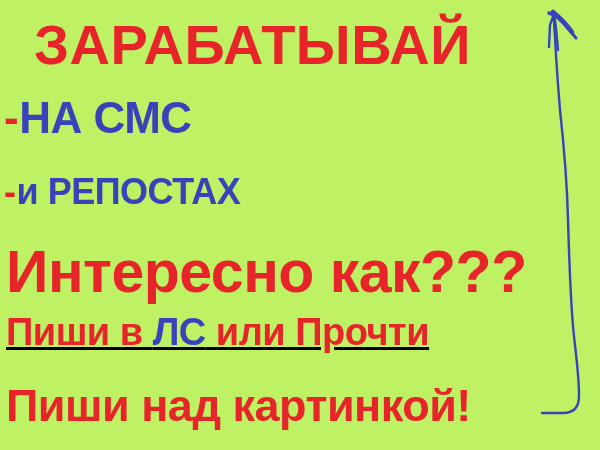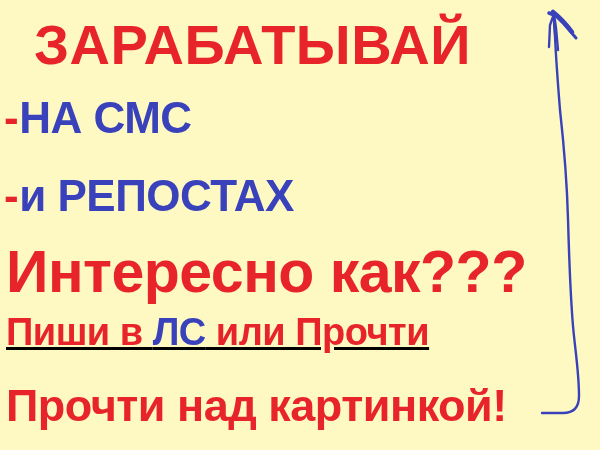--- a/index.html
+++ b/index.html
@@ -4,21 +4,21 @@
 <style>
   html, body {
     margin: 0;
     padding: 0;
     background: #ffffff;
   }
   #poster {
     position: relative;
     width: 600px;
     height: 450px;
-    background: #fef9c3;
+    background: #bef264;
     overflow: hidden;
     font-family: "Liberation Sans", sans-serif;
     font-weight: bold;
     -webkit-font-smoothing: none;
   }
 
   .line {
     position: absolute;
     white-space: nowrap;
     line-height: 1;
@@ -38,21 +38,21 @@
 
   
   #line-sms {
     left: 4px;
     top: 96px;
     font-size: 44px;
   }
   #line-reposts {
     left: 4px;
     top: 174px;
-    font-size: 44px;
+    font-size: 36px;
   }
 
   
   #line-question {
     left: 6px;
     top: 243px;
     font-size: 59px;
   }
   #line-write {
     left: 6px;
@@ -92,21 +92,21 @@
   <div class="line" id="line-reposts">
     <span class="red dash">-</span><span class="blue">и РЕПОСТАХ</span>
   </div>
 
   <div class="line red" id="line-question">Интересно как???</div>
 
   <div class="line" id="line-write">
     <span class="red">Пиши в </span><span class="blue">ЛС</span><span class="red"> или Прочти</span>
   </div>
 
-  <div class="line red" id="line-read">Прочти над картинкой!</div>
+  <div class="line red" id="line-read">Пиши над картинкой!</div>
 
   <svg id="arrow-layer" viewBox="0 0 600 450">
 
     <path d="M 542 413 L 563 413 C 574 413 579 407 579 396
              C 579 372 575 349 573 326
              C 570 290 569 254 568 219
              C 567 182 564 146 560 110
              C 558 85 556 60 555 36
              C 554 28 554 21 554 15" fill="none" stroke="#3a42bb" stroke-width="2.4" stroke-linecap="round" stroke-linejoin="round"></path>
 

